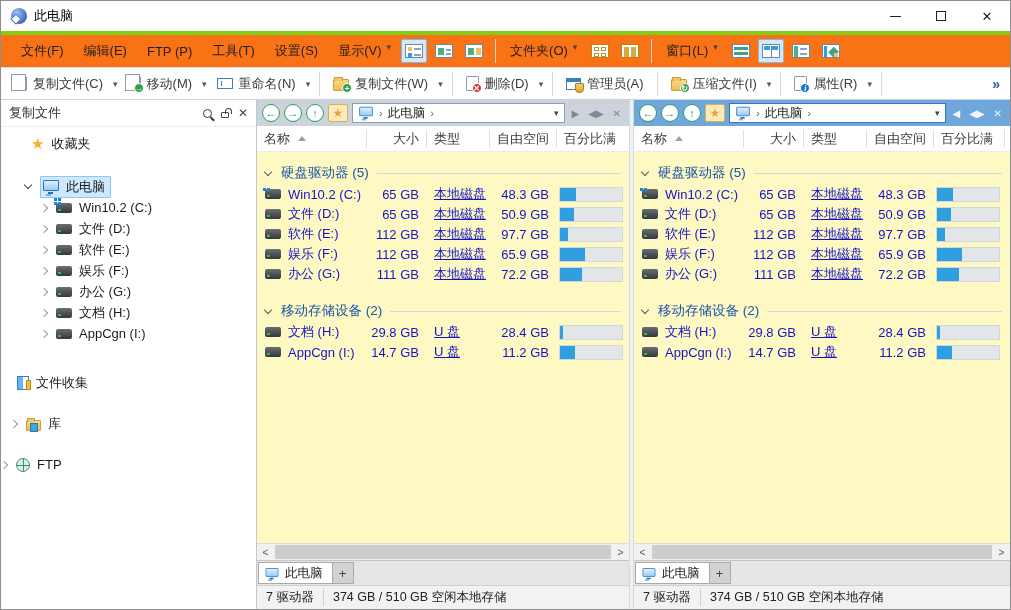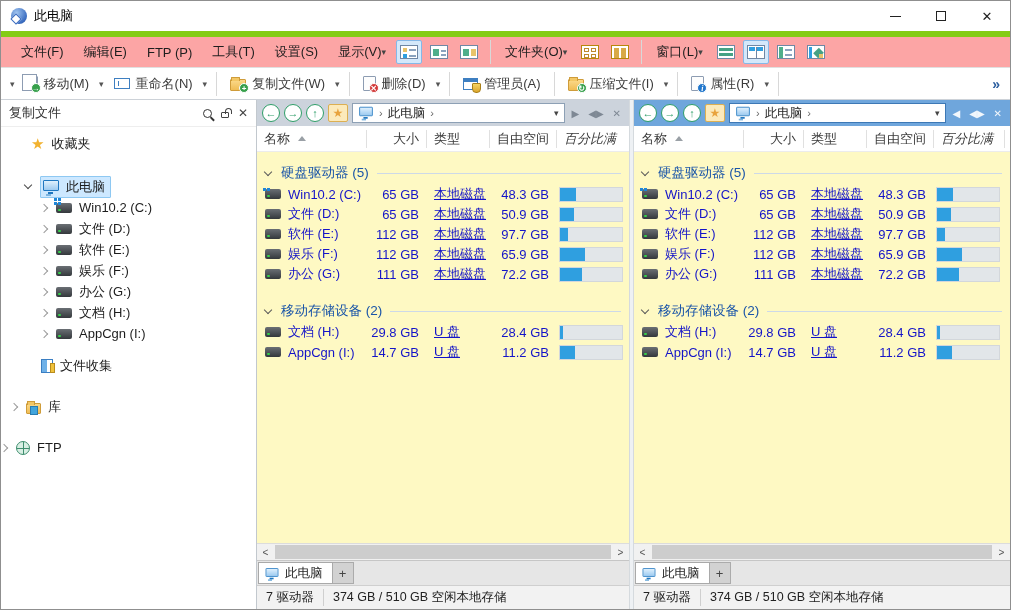--- a/index.html
+++ b/index.html
@@ -11,23 +11,23 @@
   .app-icon { width:16px; height:16px; border-radius:50%; background:radial-gradient(circle at 35% 30%, #9fc4ef, #3a6cc0 70%, #274f96); position:relative; margin-right:7px; }
   .app-icon::after { content:""; position:absolute; left:1px; bottom:1px; width:6px; height:6px; background:#fff; border:1px solid #3a6cc0; transform:rotate(45deg); }
   .title-text { font-size:13px; color:#000; }
   .win-controls { margin-left:auto; display:flex; height:100%; }
   .win-btn { width:46px; height:100%; display:flex; align-items:center; justify-content:center; color:#222; font-size:13px; cursor:default; }
   .glyph-min { width:11px; height:0; border-bottom:1px solid #222; display:block; }
   .glyph-max { width:10px; height:10px; border:1px solid #222; display:block; }
   .glyph-close { font-size:13px; color:#222; }
 
   
-  .menubar { height:36px; flex:0 0 36px; display:flex; align-items:center; border-top:6px solid #84cc16; padding:0 8px 0 12px; background:#fca5a5; }
+  .menubar { height:36px; flex:0 0 36px; display:flex; align-items:center; border-top:4px solid #84cc16; padding:0 8px 0 12px; background:#f97316; }
   .menu-item { font-size:13px; color:#1e1e1e; padding:5px 8px; margin-right:4px; white-space:nowrap; }
-  .menu-drop { font-size:13px; color:#1e1e1e; padding:5px 6px; margin:0 2px; white-space:nowrap; display:flex; align-items:center; }
+  .menu-drop { font-size:13px; color:#1e1e1e; padding:5px 6px; margin:0 2px; white-space:nowrap; display:flex; gap:5px; }
   .caret { font-size:9px; color:#444; }
   .vsep { width:1px; height:24px; background:#d8d8d8; margin:0 6px; flex:0 0 1px; }
   .mini-btn { width:26px; height:24px; border:1px solid transparent; display:flex; align-items:center; justify-content:center; margin:0 2px; border-radius:2px; }
   .mini-btn.sel { background:#d4e8fa; border-color:#84b8e8; }
   .mini-ic { width:18px; height:14px; border:1px solid #6f87a5; background:#fff; position:relative; overflow:hidden; }
   .mi-sq { position:absolute; }
   .search-wrap { margin-left:auto; width:162px; height:25px; border:1px solid #90a8c2; background:#fff; display:flex; align-items:center; padding:0 6px; }
   .search-wrap input { border:none; outline:none; flex:1; font-size:12.5px; font-style:italic; color:#555; width:100px; background:transparent; }
   .search-wrap input::placeholder { color:#8a8a8a; font-style:italic; }
   .mag { width:9px; height:9px; border:1.5px solid #333; border-radius:50%; position:relative; flex:0 0 9px; margin-left:6px; }
@@ -106,21 +106,21 @@
   .pane-ctl { display:flex; gap:9px; padding:0 3px; font-size:10px; }
   .navbar.inactive .pane-ctl { color:#7e8894; }
   .navbar.active .pane-ctl { color:#f2f7fc; }
 
   .colheads { height:26px; flex:0 0 26px; display:flex; align-items:center; font-size:13px; color:#3a3a3a; border-bottom:1px solid #ececec; background:#fff; }
   .ch { height:18px; display:flex; align-items:center; border-right:1px solid #e0e0e0; padding:0 7px; white-space:nowrap; overflow:hidden; }
   .ch.name { width:110px; flex:0 0 110px; }
   .ch.size { width:60px; flex:0 0 60px; justify-content:flex-end; }
   .ch.type { width:63px; flex:0 0 63px;font-family:Liberation Mono, monospace; }
   .ch.free { width:67px; flex:0 0 67px; justify-content:flex-end; }
-  .ch.pct  { width:70px; flex:0 0 70px; border-right:none;font-style:italic; }
+  .ch.pct  { width:70px; flex:0 0 70px; border-right:none; }
   .ch.clip { flex:1; border-left:1px solid #e0e0e0; border-right:none; }
   .sort-up { width:0; height:0; border-left:4px solid transparent; border-right:4px solid transparent; border-bottom:5px solid #9aa0a6; margin-left:8px; }
 
   .list { flex:1; background:#fef9c3; overflow:hidden; padding-top:6px; }
   .group-head { height:22px; display:flex; align-items:center; padding-left:8px; margin-top:4px; }
   .group-head .gchev { width:6px; height:6px; border-right:1.5px solid #5a5a5a; border-bottom:1.5px solid #5a5a5a; transform:rotate(45deg); margin-right:10px; margin-top:-3px; }
   .group-title { font-size:13.5px; color:#1a55a8; white-space:nowrap; }
   .group-head .rule { flex:1; height:1px; background:#cdd9e8; margin:0 8px; }
   .frow { height:20px; display:flex; align-items:center; font-size:13px; color:#1414c8; }
   .fc { white-space:nowrap; overflow:hidden; }
@@ -250,20 +250,24 @@
     <div class="mini-btn">
       <span class="mini-ic">
         <i class="mi-sq b-blue" style="left:1px;top:1px;width:3px;height:12px;"></i>
         <i class="mi-sq b-teal" style="left:7px;top:3px;width:7px;height:8px;transform:rotate(45deg);"></i>
         <i class="mi-sq b-yellow" style="left:11px;top:8px;width:4px;height:4px;"></i>
       </span>
     </div>
   </div>
 
   <div class="cmdbar">
+    <div class="cmd-btn">
+      <span class="icon-page double"></span>
+      <span>复制文件(C)</span>
+    </div>
       <span class="cmd-caret">▾</span>
     <div class="cmd-btn">
       <span class="icon-page double">
           <span class="badge green">→</span>
         </span>
       <span>移动(M)</span>
     </div>
       <span class="cmd-caret">▾</span>
     <div class="cmd-btn">
       <span class="icon-rename"></span>
@@ -367,21 +371,21 @@
         <div class="titem" style="padding-left:40px;">
           <span class="chev closed"></span>
             <span class="drv-ic"></span>
             <span class="tlabel">文档 (H:)</span>
         </div>
         <div class="titem" style="padding-left:40px;">
           <span class="chev closed"></span>
             <span class="drv-ic"></span>
             <span class="tlabel">AppCgn (I:)</span>
         </div>
-        <div class="titem" style="padding-left:40px; margin-top:11px;text-align:right;">
+        <div class="titem" style="padding-left:16px; margin-top:28px;text-align:right;">
           <span class="collect-ic"></span>
             <span class="tlabel">文件收集</span>
         </div>
         <div class="titem" style="padding-left:10px; margin-top:20px;">
           <span class="chev closed"></span>
             <span class="lib-ic"></span>
             <span class="tlabel">库</span>
         </div>
         <div class="titem" style="margin-top:20px;">
           <span class="chev closed"></span>

